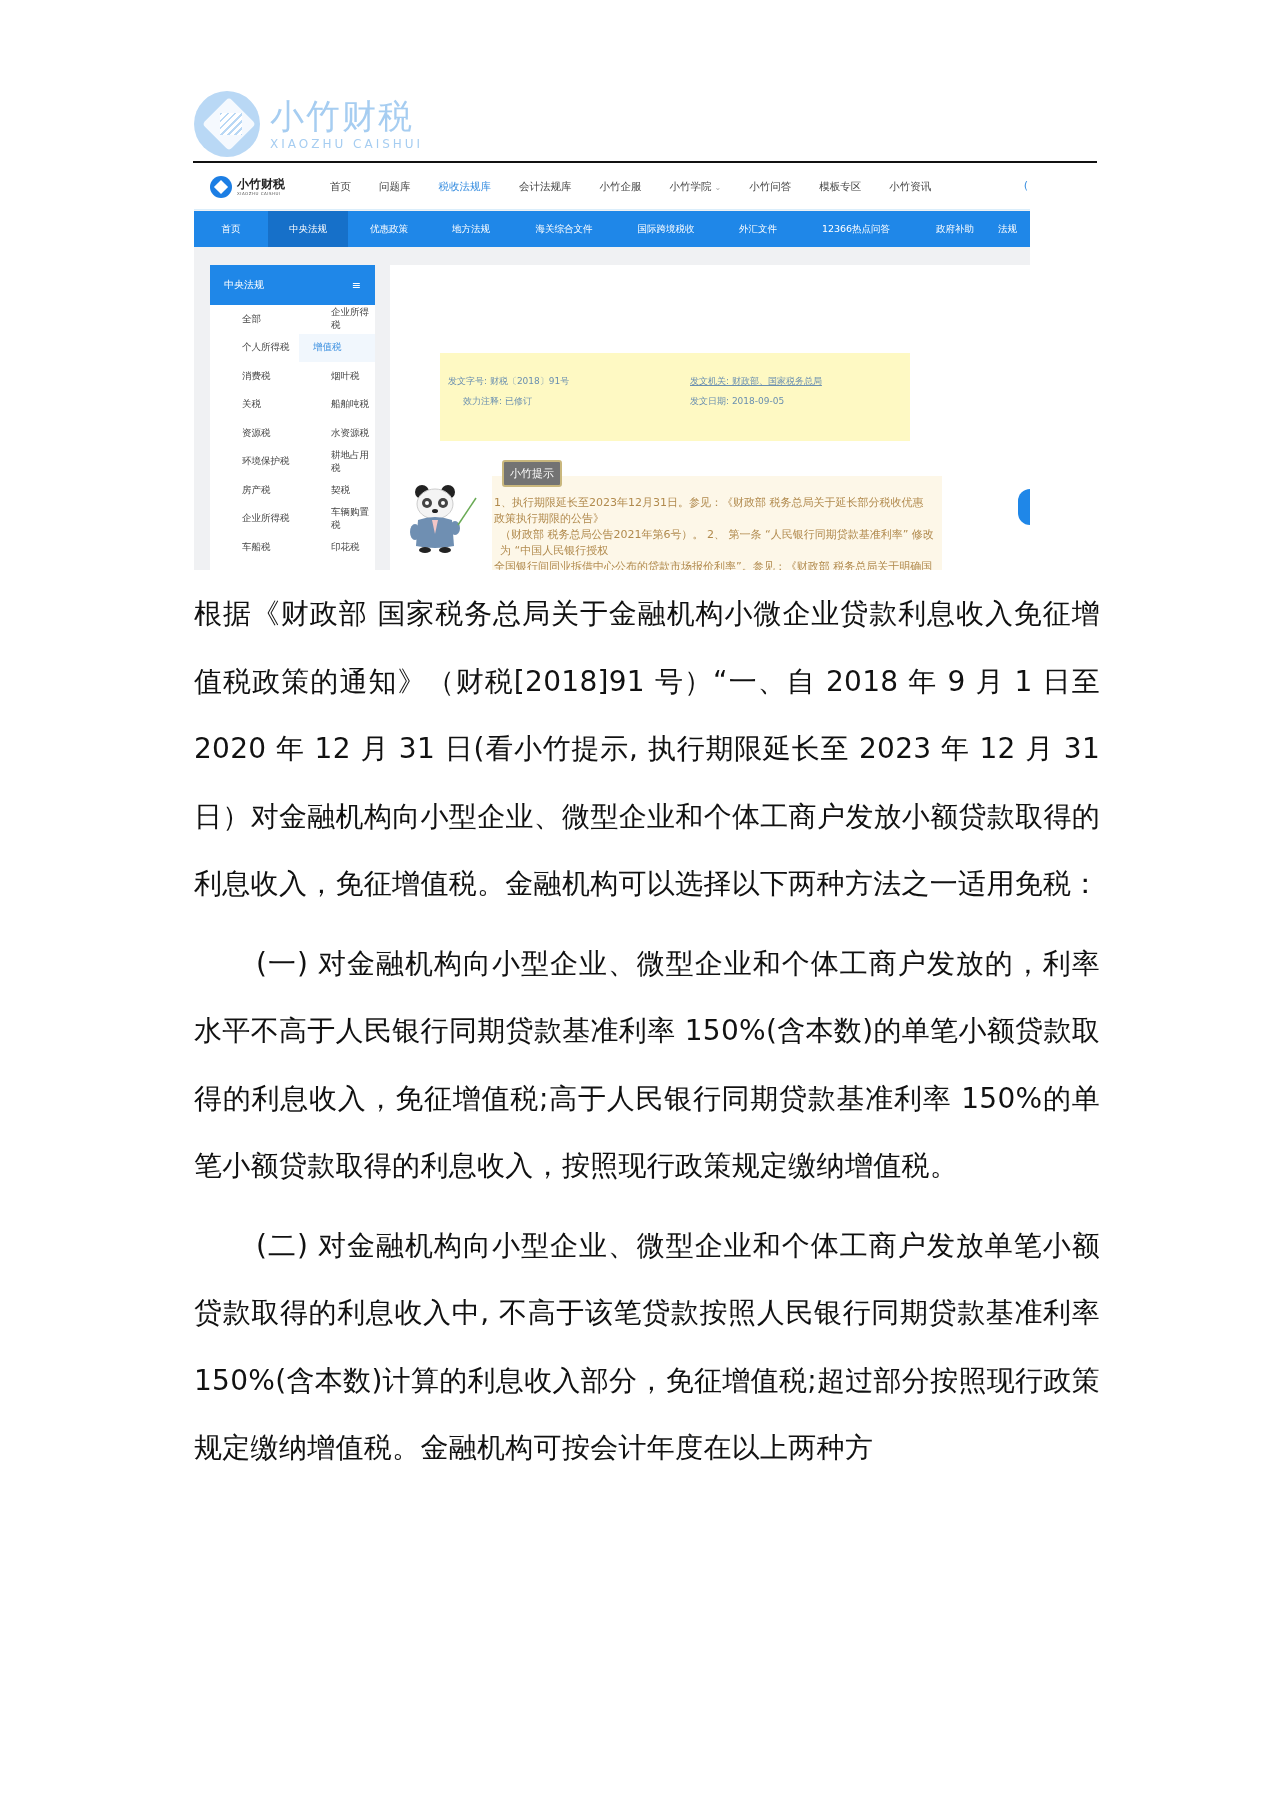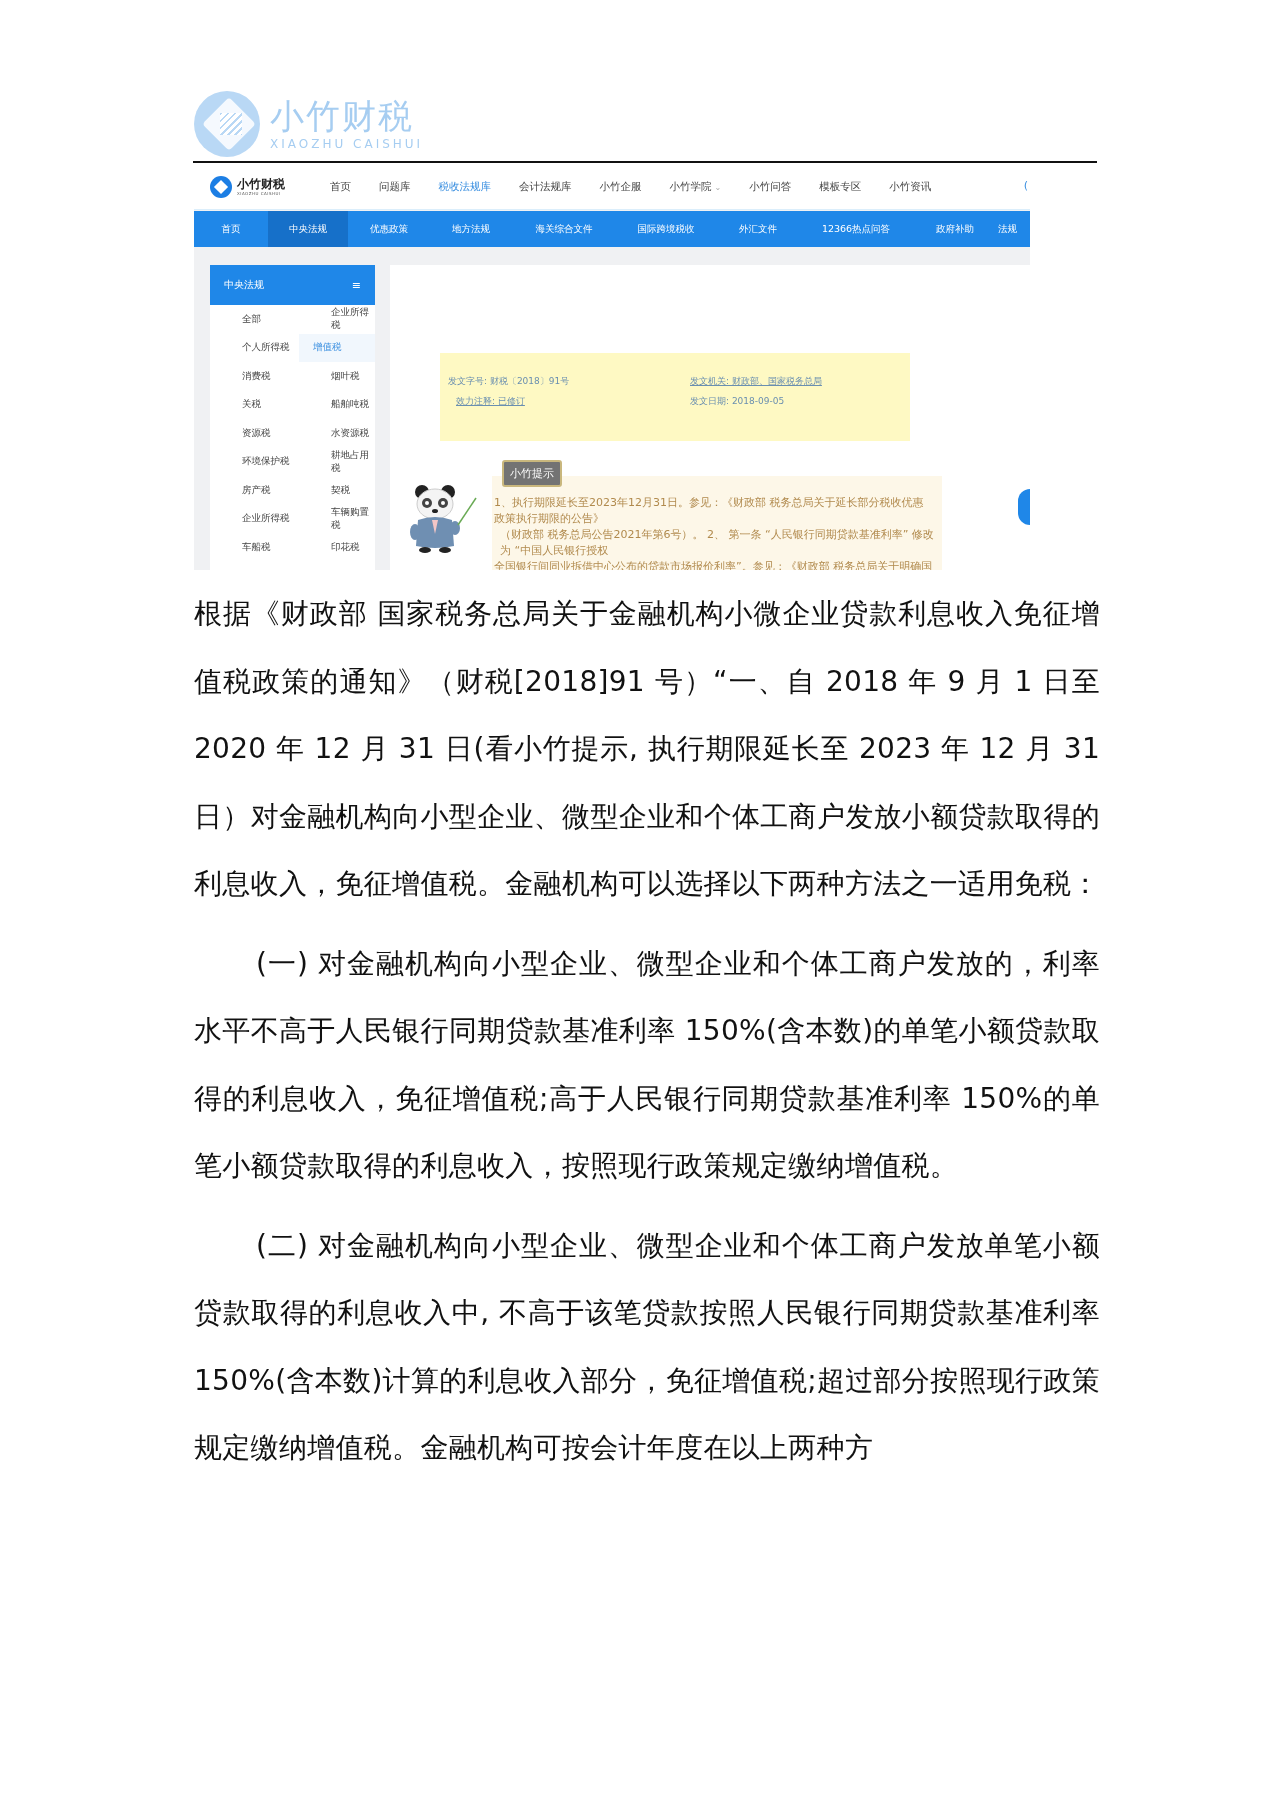--- a/index.html
+++ b/index.html
@@ -130,21 +130,21 @@
       <span class="sp-cell">企业所得税</span>
       <span class="sp-cell">车辆购置税</span>
       <span class="sp-cell">车船税</span>
       <span class="sp-cell">印花税</span>
     </div>
   </div>
 
   <div class="article">
     <div class="meta">
       <span class="mi" style="left:8px; top:22px;">发文字号: 财税〔2018〕91号</span>
-      <span class="mi" style="left:16px; top:42px;text-decoration:underline;">效力注释: 已修订</span>
+      <span class="mi" style="left:23px; top:42px;">效力注释: 已修订</span>
       <span class="mi" style="left:250px; top:22px;text-decoration:underline;">发文机关: 财政部、国家税务总局</span>
       <span class="mi" style="left:250px; top:42px;">发文日期: 2018-09-05</span>
     </div>
 
     <svg class="panda" viewBox="0 0 75 80">
       <circle cx="16" cy="12" r="7" fill="#222"></circle>
       <circle cx="42" cy="12" r="7" fill="#222"></circle>
       <ellipse cx="29" cy="24" rx="18" ry="15" fill="#f4f4f4" stroke="#ccc"></ellipse>
       <ellipse cx="21" cy="23" rx="5" ry="5" fill="#444"></ellipse>
       <ellipse cx="37" cy="23" rx="5" ry="5" fill="#444"></ellipse>

